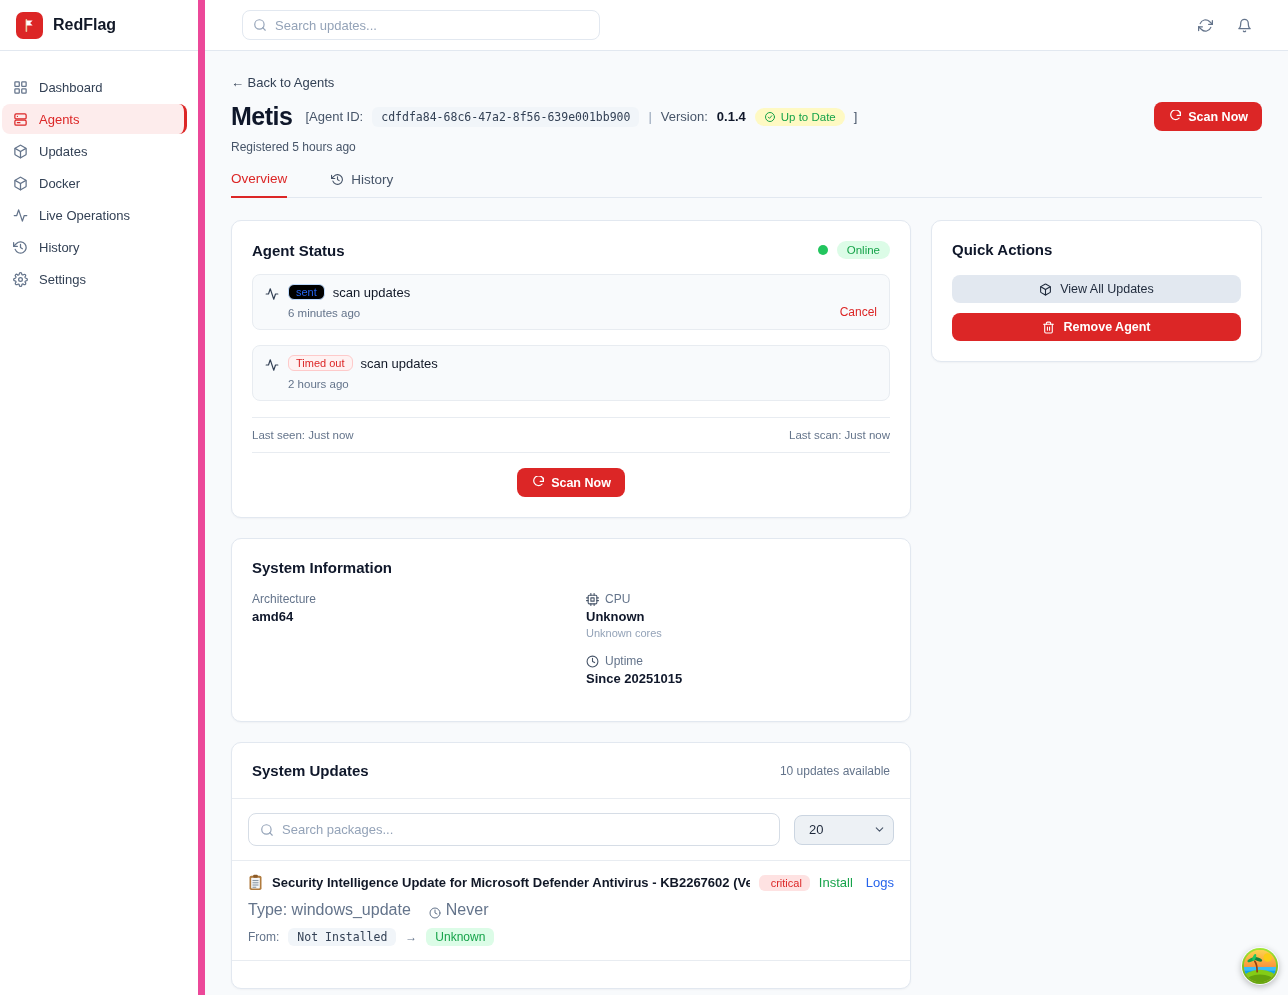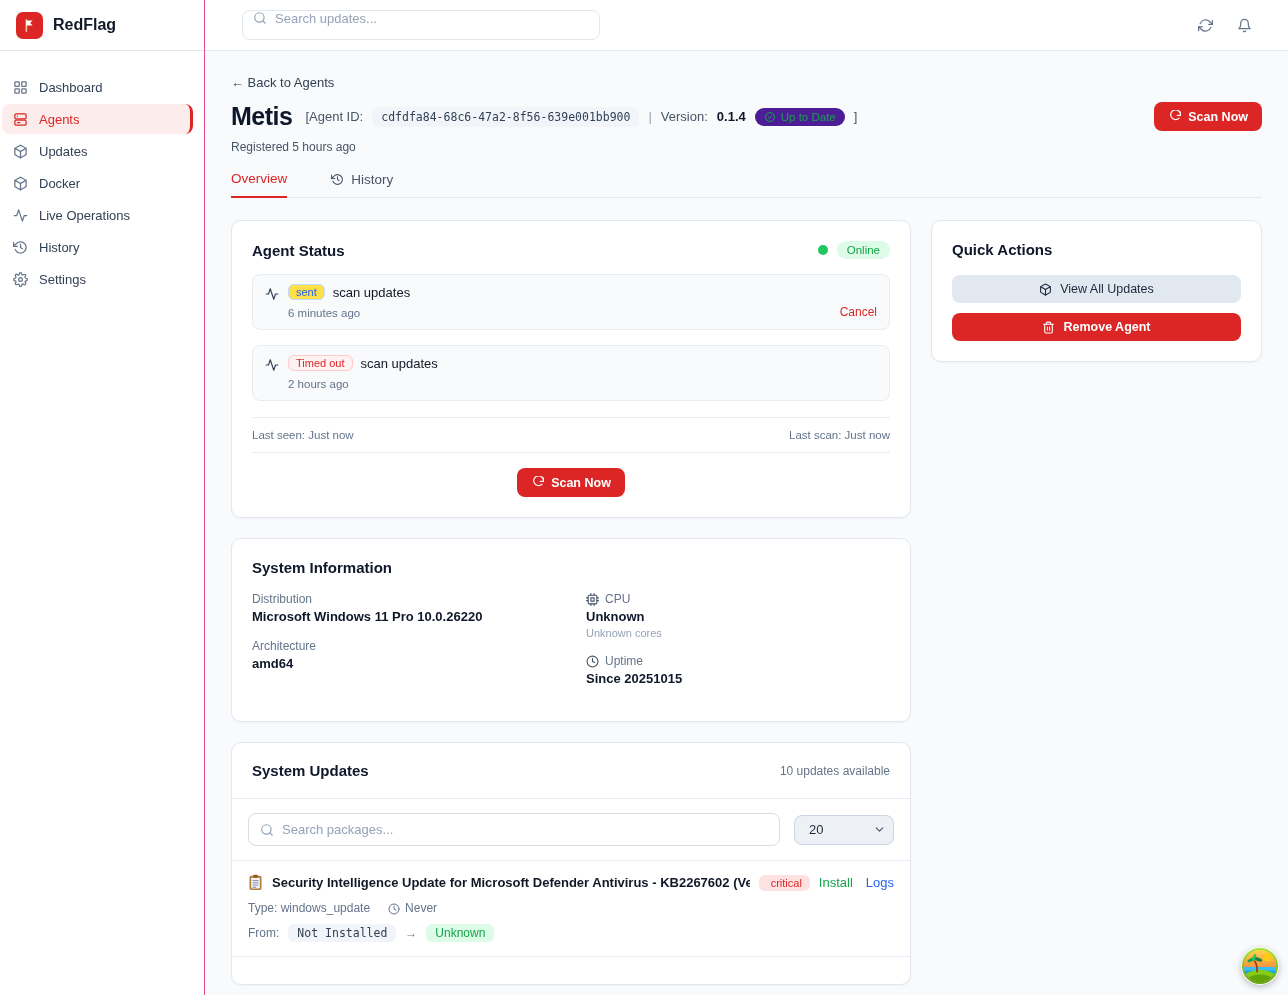--- a/index.html
+++ b/index.html
@@ -4,51 +4,51 @@
 <style>
   * { margin:0; padding:0; box-sizing:border-box; }
   html,body { width:1288px; height:995px; overflow:hidden; }
   body {
     font-family:"Liberation Sans","DejaVu Sans",sans-serif;
     color:#0f172a; background:#fff; display:flex;
   }
   svg { display:block; }
 
   
-  .sidebar { width:205px; flex:0 0 205px; background:#fff; border-right:1px solid #ec4899; }
+  .sidebar { width:205px; flex:0 0 205px; background:#fff; border-right:7px solid #ec4899; }
   .logo-row { height:51px; display:flex; align-items:center; gap:10px; padding:0 16px; border-bottom:1px solid #e2e8f0; }
   .logo-badge { width:27px; height:27px; border-radius:7px; background:#dc2626; display:flex; align-items:center; justify-content:center; }
   .brand-name { font-size:16px; font-weight:700; color:#111827; }
   .nav { padding:21px 11px 0 2px; }
   .nav-item { display:flex; align-items:center; gap:11px; height:30px; padding:0 11px; border-radius:8px; margin-bottom:2px; font-size:13px; font-weight:500; color:#334155; cursor:pointer; }
   .nav-item .nico { color:#64748b; }
   .nav-item.active { background:#fdecec; color:#dc2626; border-right:3px solid #dc2626; }
   .nav-item.active .nico { color:#dc2626; }
 
   
   .main { flex:1; display:flex; flex-direction:column; min-width:0; }
   .topbar { height:51px; background:#fff; border-bottom:1px solid #e2e8f0; display:flex; align-items:center; padding:0 36px 0 37px; }
-  .search-box { width:358px; height:30px; border:1px solid #e2e8f0; border-radius:8px; display:flex; align-items:flex-start; gap:8px; padding:0 10px; background:#fff; }
+  .search-box { width:358px; height:30px; border:1px solid #e2e8f0; border-radius:8px; display:flex; align-items:center; gap:8px; padding:0 10px; background:#fff; }
   .search-box input { border:0; outline:0; flex:1; font-size:13px; font-family:inherit; color:#334155; background:transparent; }
   .search-box input::placeholder { color:#94a3b8; }
   .topbar-spacer { flex:1; }
   .topbar-icons { display:flex; align-items:center; gap:24px; color:#64748b; }
   .icon-btn { cursor:pointer; color:#64748b; }
 
   .content { flex:1; background:#f8fafc; padding:24px 26px; overflow:hidden; }
 
   .back-link { font-size:13px; color:#334155; cursor:pointer; }
 
   .title-row { display:flex; align-items:center; margin-top:12px; }
   .agent-name { font-size:25px; font-weight:800; letter-spacing:-0.5px; color:#0f172a; }
   .agent-meta { display:flex; align-items:center; gap:9px; margin-left:13px; font-size:13px; color:#475569; }
   .id-chip { font-family:"DejaVu Sans Mono","Liberation Mono",monospace; font-size:11.5px; color:#334155; background:#f1f5f9; border-radius:6px; padding:3px 9px; }
   .sep { color:#94a3b8; }
   .version-val { font-weight:700; color:#0f172a; }
-  .uptodate-badge { display:flex; align-items:flex-end; gap:5px; background:#4c1d95; color:#16a34a; font-size:11.5px; font-weight:500; border-radius:999px; padding:3px 9px; }
+  .uptodate-badge { display:flex; align-items:flex-end; gap:5px; background:#fef9c3; color:#16a34a; font-size:11.5px; font-weight:500; border-radius:999px; padding:3px 9px; }
   .btn-red { display:inline-flex; align-items:center; justify-content:center; gap:7px; background:#dc2626; color:#fff; border:0; border-radius:8px; height:29px; padding:0 14px; font-size:12.5px; font-weight:600; font-family:inherit; cursor:pointer; }
   .title-row .btn-red { margin-left:auto; }
   .registered { margin-top:9px; font-size:12px; color:#475569; }
 
   .tabs { margin-top:17px; display:flex; gap:44px; border-bottom:1px solid #e2e8f0; }
   .tab { display:flex; align-items:center; gap:7px; font-size:13.5px; font-weight:500; padding-bottom:10px; color:#475569; cursor:pointer; }
   .tab.active { color:#dc2626; border-bottom:2px solid #dc2626; margin-bottom:-1px; }
 
   .grid { margin-top:22px; display:grid; grid-template-columns:680px 331px; gap:20px; align-items:start; }
   .col-left { display:flex; flex-direction:column; gap:20px; min-width:0; }
@@ -59,21 +59,21 @@
   
   .status-head { display:flex; align-items:center; justify-content:space-between; }
   .online-wrap { display:flex; align-items:center; gap:9px; }
   .online-dot { width:10px; height:10px; border-radius:50%; background:#22c55e; }
   .online-badge { background:#dcfce7; color:#16a34a; font-size:11.5px; font-weight:500; border-radius:999px; padding:3px 10px; }
   .activity-item { margin-top:15px; background:#f8fafc; border:1px solid #e8ecf1; border-radius:8px; padding:9px 12px 10px 12px; display:flex; gap:9px; }
   .activity-item .aico { color:#334155; margin-top:3px; }
   .activity-body { flex:1; min-width:0; }
   .activity-line1 { display:flex; align-items:center; gap:8px; font-size:13px; font-weight:500; color:#111827; }
   .mini-badge { font-size:11px; font-weight:500; border-radius:6px; padding:1px 7px; }
-  .mini-badge.info { color:#2563eb; background:#fde047; border:1px solid #bfdbfe; }
+  .mini-badge.info { color:#2563eb; background:#000000; border:1px solid #bfdbfe; }
   .mini-badge.error { color:#dc2626; background:#fef2f2; border:1px solid #fecaca; }
   .activity-time { margin-top:7px; font-size:11.5px; color:#64748b; }
   .cancel-link { align-self:flex-end; font-size:12px; color:#dc2626; cursor:pointer; }
   .status-divider { border-top:1px solid #e8ecf1; margin-top:16px; }
   .lastseen-row { display:flex; justify-content:space-between; padding-top:11px; font-size:11.5px; color:#64748b; }
   .scan-center { border-top:1px solid #e8ecf1; margin-top:11px; padding-top:15px; display:flex; justify-content:center; }
 
   
   .qa-btn { width:100%; height:28px; border:0; border-radius:8px; display:flex; align-items:center; justify-content:center; gap:8px; font-size:12.5px; font-weight:500; font-family:inherit; cursor:pointer; }
   .qa-gray { background:#e2e8f0; color:#1e293b; margin-top:17px; }
@@ -97,21 +97,21 @@
   .page-select select { width:100%; height:30px; appearance:none; -webkit-appearance:none; background:#edf1f5; border:1px solid #cbd5e1; border-radius:8px; font-size:13px; font-family:inherit; color:#1e293b; padding:0 26px 0 14px; cursor:pointer; }
   .page-select .chev { position:absolute; right:8px; top:8px; pointer-events:none; color:#475569; }
   .update-row { border-top:1px solid #e8ecf1; padding:13px 16px 14px 16px; }
   .ur-line1 { display:flex; align-items:center; gap:9px; }
   .ur-title { font-size:13px; font-weight:700; color:#111827; white-space:nowrap; overflow:hidden; }
   .sev { font-size:11px; font-weight:500; border-radius:6px; padding:2px 8px; flex:0 0 auto; }
   .sev-critical { background:#fee2e2; color:#dc2626;padding-left:12px; }
   .ur-actions { margin-left:auto; display:flex; gap:13px; flex:0 0 auto; }
   .install-link { font-size:13px; font-weight:500; color:#16a34a; cursor:pointer; }
   .logs-link { font-size:13px; font-weight:500; color:#2563eb; cursor:pointer; }
-  .ur-line2 { margin-top:10px; display:flex; align-items:center; gap:18px; font-size:12px; color:#64748b; }
+  .ur-line2 { margin-top:10px; display:flex; align-items:center; gap:18px; font-size:16px; color:#64748b; }
   .ur-sched { display:flex; align-items:flex-end; gap:5px; }
   .ur-line3 { margin-top:9px; display:flex; align-items:center; gap:9px; font-size:12px; color:#64748b; }
   .from-chip { font-family:"DejaVu Sans Mono","Liberation Mono",monospace; font-size:11.5px; color:#334155; background:#f1f5f9; border-radius:6px; padding:2px 9px; }
   .to-chip { font-size:12px; color:#16a34a; background:#dcfce7; border-radius:6px; padding:2px 9px; }
 
   
   .island-fab { position:fixed; right:9px; bottom:10px; width:38px; height:38px; border-radius:50%; box-shadow:0 2px 6px rgba(0,0,0,0.25); cursor:pointer; }
 </style>
 </head>
 <body>
@@ -337,24 +337,20 @@
                 </span>
               <span>Scan Now</span>
             </button>
           </div>
         </section>
 
         <section class="card card-pad">
           <h2 class="card-title">System Information</h2>
           <div class="si-grid">
             <div>
-              <div class="si-entry">
-                <div class="si-label">Distribution</div>
-                <div class="si-value">Microsoft Windows 11 Pro 10.0.26220</div>
-              </div>
               <div class="si-entry">
                 <div class="si-label">Architecture</div>
                 <div class="si-value">amd64</div>
               </div>
             </div>
             <div>
               <div class="si-entry">
                 <div class="si-label">
                   <span>
                       <svg width="13" height="13" viewBox="0 0 24 24" fill="none" stroke="#475569" stroke-width="2" stroke-linecap="round" stroke-linejoin="round">

